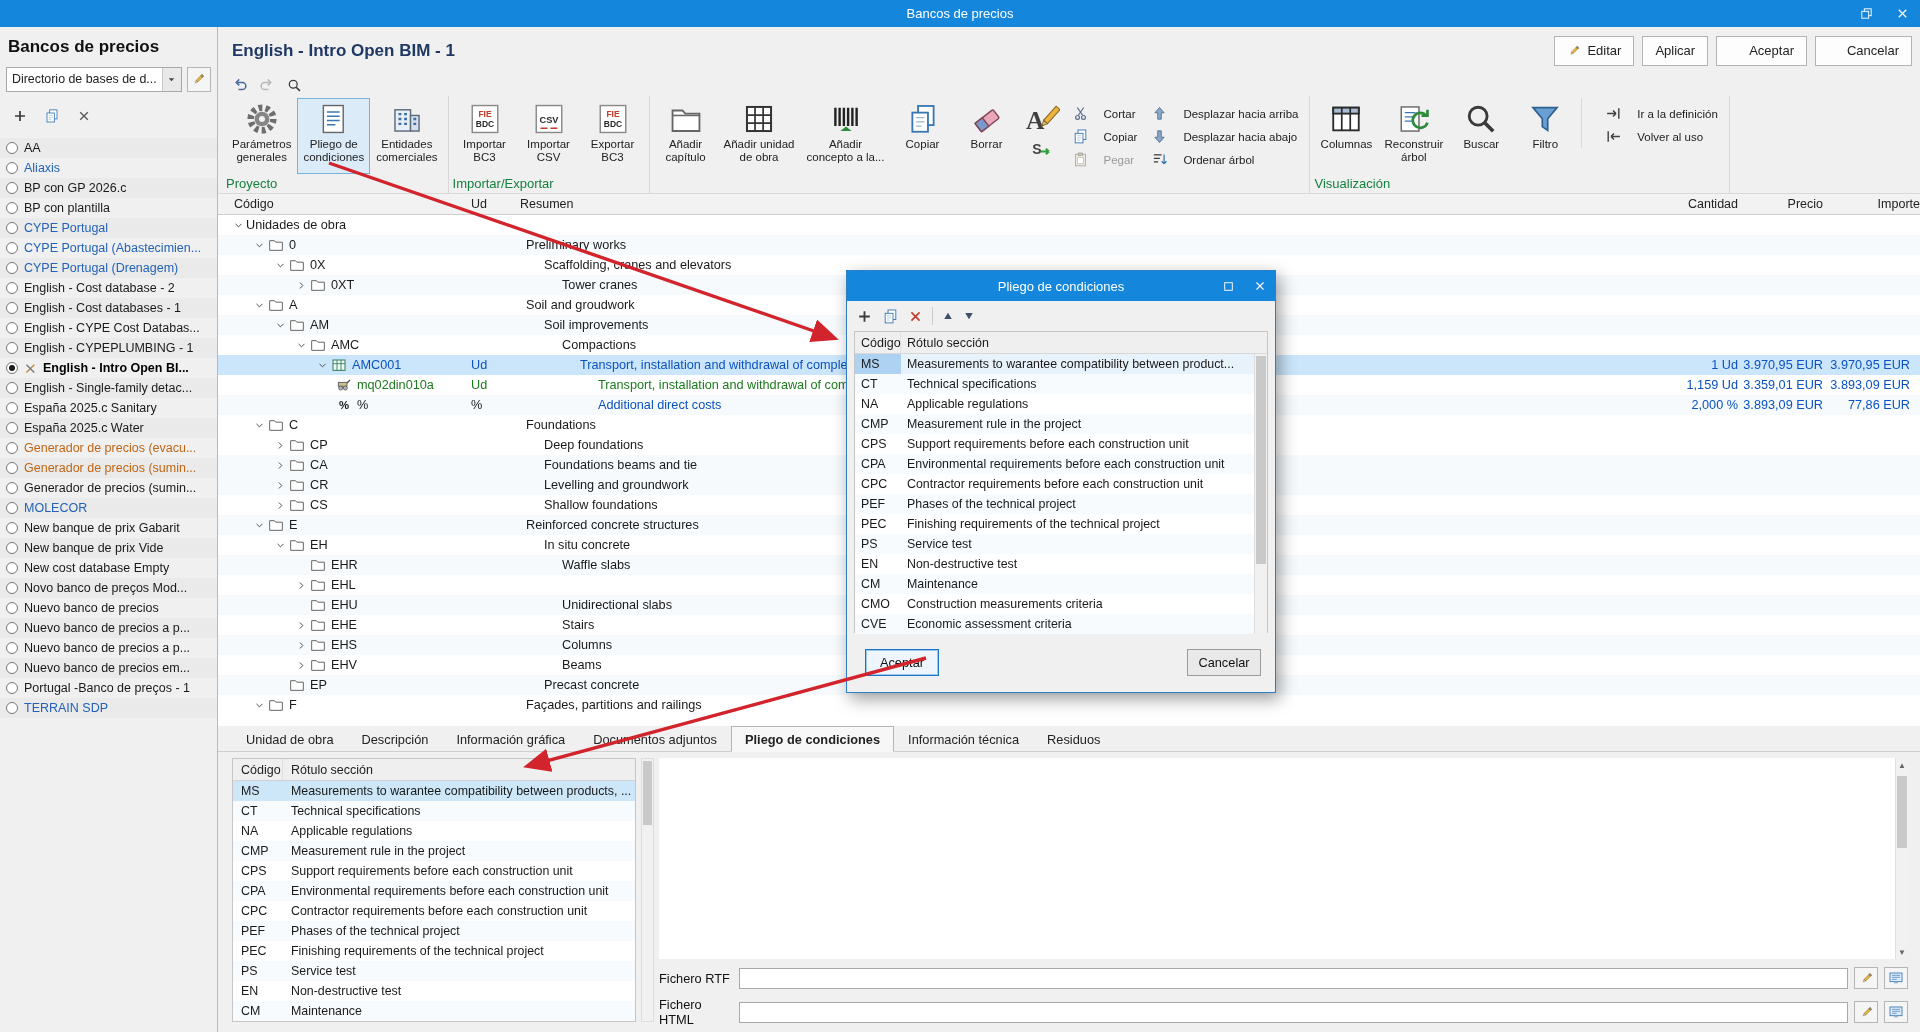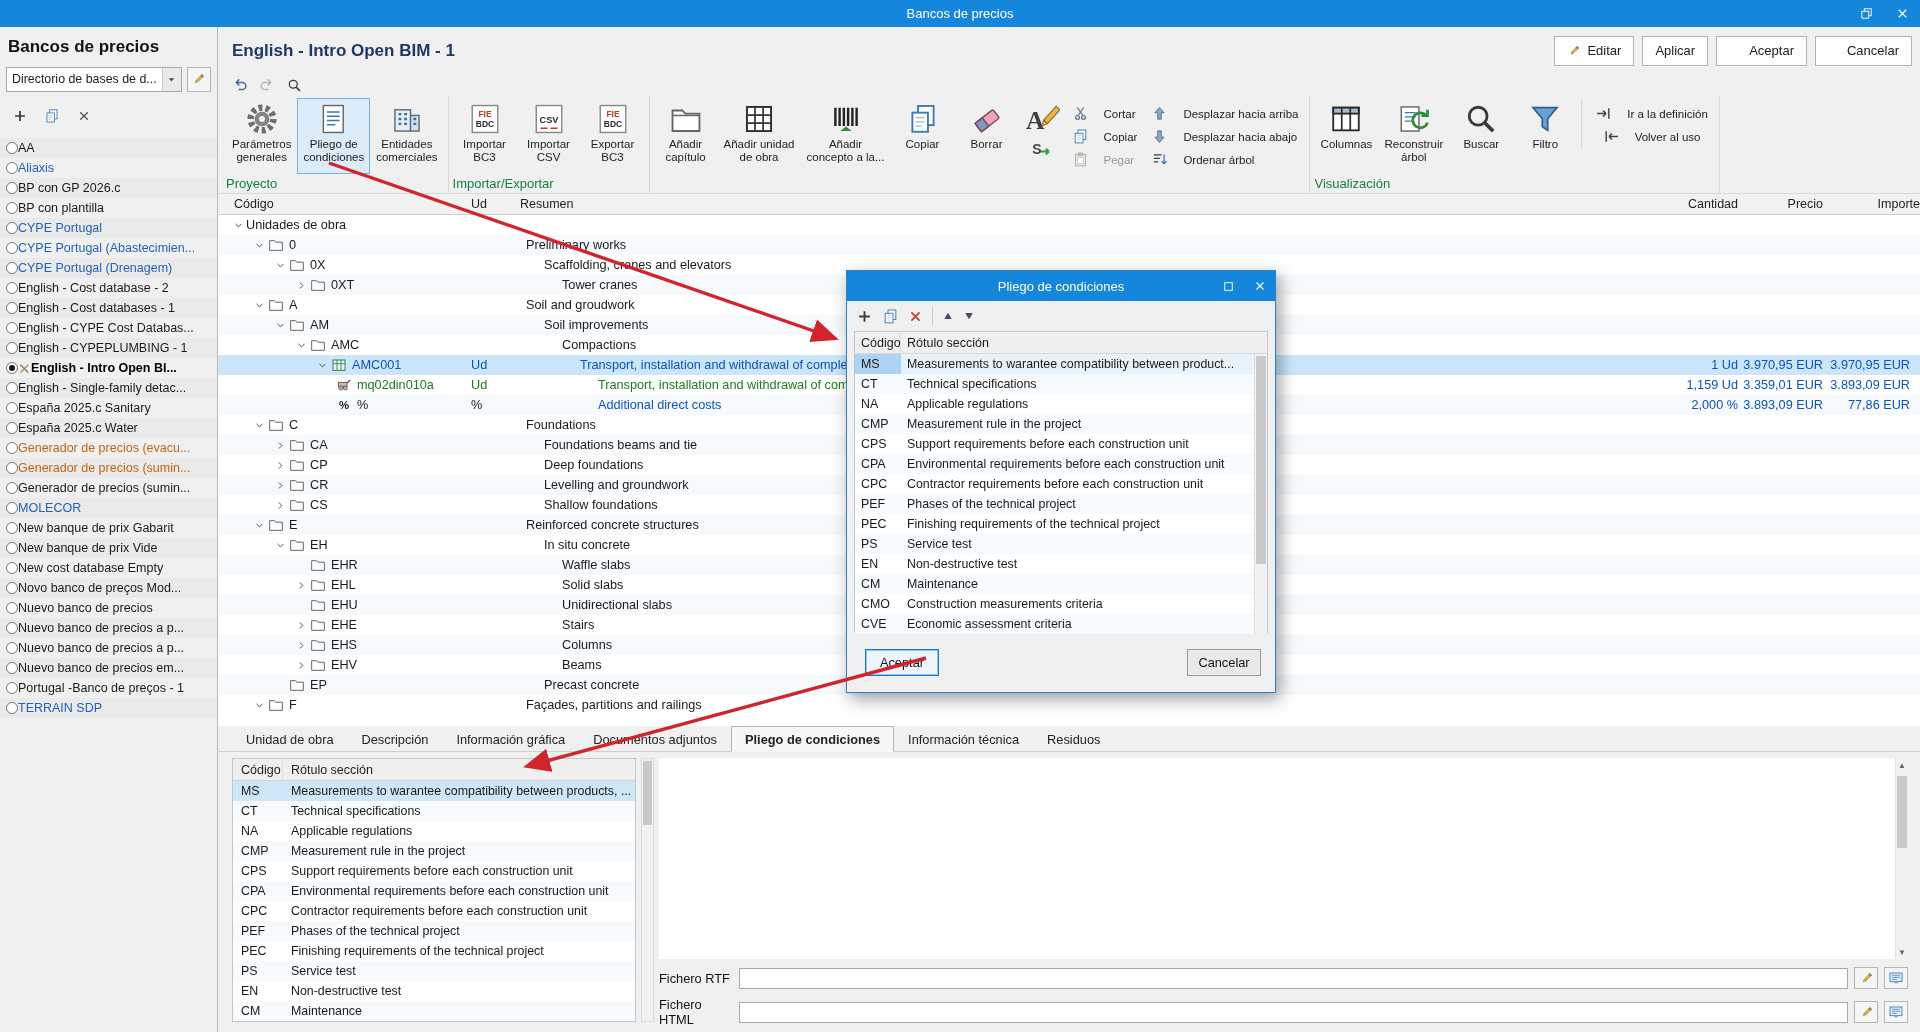--- a/index.html
+++ b/index.html
@@ -21,21 +21,21 @@
   .sidebar { width:218px; flex:none; background:#f0f0f0; border-right:1px solid #b9b9b9; overflow:hidden; }
   .sb-title { font-size:17px; font-weight:bold; padding:10px 8px 8px 8px; color:#111; }
   .sb-dd-row { display:flex; gap:5px; padding:2px 6px 0 6px; align-items:center; }
   .sb-dd { flex:1; height:25px; background:#fff; border:1px solid #a8a8a8; display:flex; align-items:stretch; font-size:12.4px; }
   .sb-dd-txt { flex:1; padding:4px 5px; white-space:nowrap; overflow:hidden; color:#222; }
   .sb-dd-btn { width:19px; background:#e9e9e9; border-left:1px solid #c8c8c8; display:flex; align-items:center; justify-content:center; }
   .sb-edit { width:25px; height:25px; background:#f5f5f5; border:1px solid #b5b5b5; display:flex; align-items:center; justify-content:center; }
   .sb-actions { display:flex; gap:12px; padding:14px 10px 4px 10px; }
   .sb-act { width:20px; height:20px; background:transparent; border:none; display:flex; align-items:center; justify-content:center; }
   .sb-list { margin-top:8px; }
-  .sb-item { height:20px; display:flex; align-items:center; padding:0 4px 0 6px; font-size:12.5px; white-space:nowrap; overflow:hidden; }
+  .sb-item { height:20px; display:flex; align-items:center; gap:6px; padding:0 4px 0 6px; font-size:12.5px; white-space:nowrap; overflow:hidden; }
   .sb-item.band { background:#eaeaea; }
   .sb-item .radio { width:12px; height:12px; border:1px solid #767676; border-radius:50%; background:#fff; flex:none; }
   .sb-item .radio.on::after { content:""; display:block; width:6px; height:6px; margin:2px; background:#1a1a1a; border-radius:50%; }
   .sb-lbl { overflow:hidden; text-overflow:clip; }
   .c-blue { color:#2262b8; }
   .c-orange { color:#c06514; }
   .selitem .sb-lbl { font-weight:bold; color:#000; }
 
   
   .content { flex:1; display:flex; flex-direction:column; background:#f0f0f0; position:relative; min-width:0; }
@@ -48,21 +48,21 @@
   .qbtn { width:24px; height:20px; border:none; background:transparent; display:flex; align-items:center; justify-content:center; }
 
   
   .toolbar { height:98px; display:flex; align-items:stretch; padding-left:4px; background:#f0f0f0; border-bottom:1px solid #d9d9d9; }
   .tb-group { display:flex; flex-direction:column; border-right:1px solid #d8d8d8; padding:2px 4px 0 4px; }
   .tb-cells { display:flex; align-items:flex-start; flex:1; }
   .tb-glabel { height:17px; line-height:16px; text-align:left; font-size:13px; color:#15803d; }
   .tb-big { min-width:64px; height:76px; display:flex; flex-direction:column; align-items:center; gap:2px; background:transparent; border:1px solid transparent; padding:3px 5px 0 5px; font-size:11.5px; line-height:13px; text-align:center; white-space:pre-line; color:#222; font-family:inherit; }
   .tb-big.hl { background:#dcebf8; border-color:#7ab0dd; }
   .tb-stack { display:flex; flex-direction:column; padding-top:4px; }
-  .tb-stack.sep { border-left:1px solid #d8d8d8; margin-left:4px; padding-left:6px;align-items:center; }
+  .tb-stack.sep { border-left:1px solid #d8d8d8; margin-left:4px; padding-left:16px; }
   .tb-sm { height:23px; display:flex; align-items:center; gap:15px; padding:0 7px; background:transparent; border:none; font-size:11.5px; color:#222; white-space:nowrap; font-family:inherit; }
   .tb-sm.dis { color:#9a9a9a; }
   .tb-iconcol { display:flex; flex-direction:column; align-items:center; width:46px; padding-top:3px; }
   .tb-icbtn { background:transparent; border:none; display:flex; align-items:center; justify-content:center; }
 
   
   .grid-head { height:21px; display:flex; align-items:center; background:#f2f2f2; border-bottom:1px solid #cfcfcf; font-size:12.5px; color:#222; }
   .h-code { width:253px; padding-left:16px; }
   .h-ud { width:43px; }
   .h-res { flex:1; padding-left:6px; }
@@ -810,58 +810,58 @@
                 </svg>
               </span>
               <span class="">C</span>
             </span>
             <span class="cell-ud "></span>
             <span class="cell-res " style="padding-left:12px">Foundations</span>
             <span class="cell-cant num"></span>
             <span class="cell-prec num"></span>
             <span class="cell-imp num"></span>
           </div>
+          <div class="row">
+            <span class="cell-code">
+              <span class="ind" style="width:54px"></span>
+              <span class="chv">
+                <svg class="svgic" width="13" height="13" viewBox="0 0 24 24">
+                  <path d="M9 6.5 14.5 12 9 17.5" fill="none" stroke="#4a4a4a" stroke-width="1.8"></path>
+                </svg>
+              </span>
+              <span class="tico">
+                <svg class="svgic" width="16" height="16" viewBox="0 0 24 24">
+                  <path d="M2.5 5.5h7.2l2 2.3H21.5V20H2.5z" fill="#fff" stroke="#666" stroke-width="1.5"></path>
+                </svg>
+              </span>
+              <span class="">CP</span>
+            </span>
+            <span class="cell-ud "></span>
+            <span class="cell-res " style="padding-left:30px">Deep foundations</span>
+            <span class="cell-cant num"></span>
+            <span class="cell-prec num"></span>
+            <span class="cell-imp num"></span>
+          </div>
           <div class="row alt">
             <span class="cell-code">
               <span class="ind" style="width:54px"></span>
               <span class="chv">
                 <svg class="svgic" width="13" height="13" viewBox="0 0 24 24">
                   <path d="M9 6.5 14.5 12 9 17.5" fill="none" stroke="#4a4a4a" stroke-width="1.8"></path>
                 </svg>
               </span>
               <span class="tico">
                 <svg class="svgic" width="16" height="16" viewBox="0 0 24 24">
                   <path d="M2.5 5.5h7.2l2 2.3H21.5V20H2.5z" fill="#fff" stroke="#666" stroke-width="1.5"></path>
                 </svg>
               </span>
               <span class="">CA</span>
             </span>
             <span class="cell-ud "></span>
             <span class="cell-res " style="padding-left:30px">Foundations beams and tie</span>
-            <span class="cell-cant num"></span>
-            <span class="cell-prec num"></span>
-            <span class="cell-imp num"></span>
-          </div>
-          <div class="row">
-            <span class="cell-code">
-              <span class="ind" style="width:54px"></span>
-              <span class="chv">
-                <svg class="svgic" width="13" height="13" viewBox="0 0 24 24">
-                  <path d="M9 6.5 14.5 12 9 17.5" fill="none" stroke="#4a4a4a" stroke-width="1.8"></path>
-                </svg>
-              </span>
-              <span class="tico">
-                <svg class="svgic" width="16" height="16" viewBox="0 0 24 24">
-                  <path d="M2.5 5.5h7.2l2 2.3H21.5V20H2.5z" fill="#fff" stroke="#666" stroke-width="1.5"></path>
-                </svg>
-              </span>
-              <span class="">CP</span>
-            </span>
-            <span class="cell-ud "></span>
-            <span class="cell-res " style="padding-left:30px">Deep foundations</span>
             <span class="cell-cant num"></span>
             <span class="cell-prec num"></span>
             <span class="cell-imp num"></span>
           </div>
           <div class="row alt">
             <span class="cell-code">
               <span class="ind" style="width:54px"></span>
               <span class="chv">
                 <svg class="svgic" width="13" height="13" viewBox="0 0 24 24">
                   <path d="M9 6.5 14.5 12 9 17.5" fill="none" stroke="#4a4a4a" stroke-width="1.8"></path>
@@ -969,21 +969,20 @@
                 </svg>
               </span>
               <span class="tico">
                 <svg class="svgic" width="16" height="16" viewBox="0 0 24 24">
                   <path d="M2.5 5.5h7.2l2 2.3H21.5V20H2.5z" fill="#fff" stroke="#666" stroke-width="1.5"></path>
                 </svg>
               </span>
               <span class="">EHL</span>
             </span>
             <span class="cell-ud "></span>
-            <span class="cell-res " style="padding-left:48px">Solid slabs</span>
             <span class="cell-cant num"></span>
             <span class="cell-prec num"></span>
             <span class="cell-imp num"></span>
           </div>
           <div class="row alt">
             <span class="cell-code">
               <span class="ind" style="width:75px"></span>
               <span class="chv"></span>
               <span class="tico">
                 <svg class="svgic" width="16" height="16" viewBox="0 0 24 24">

